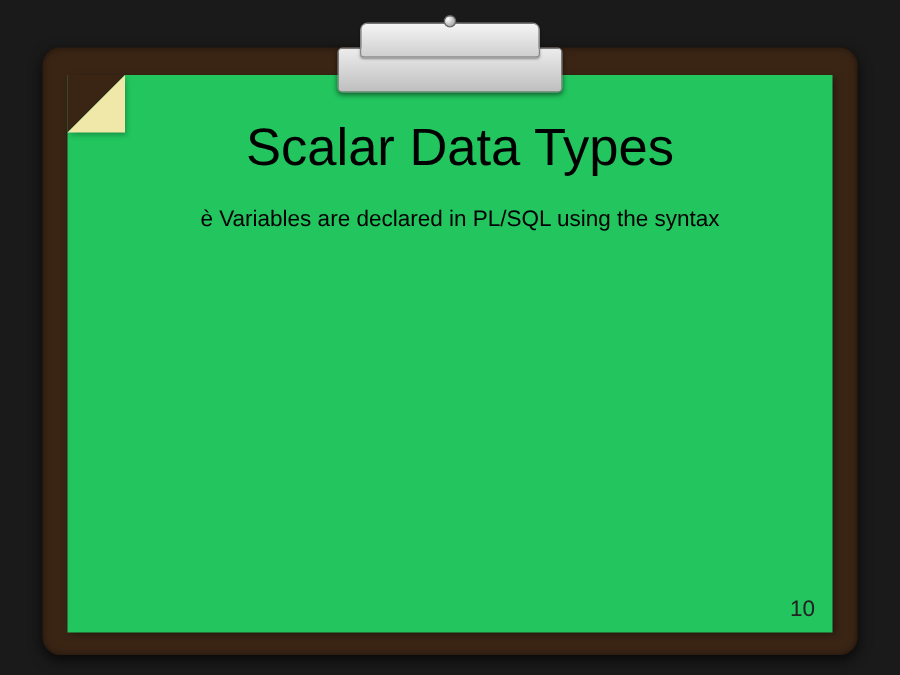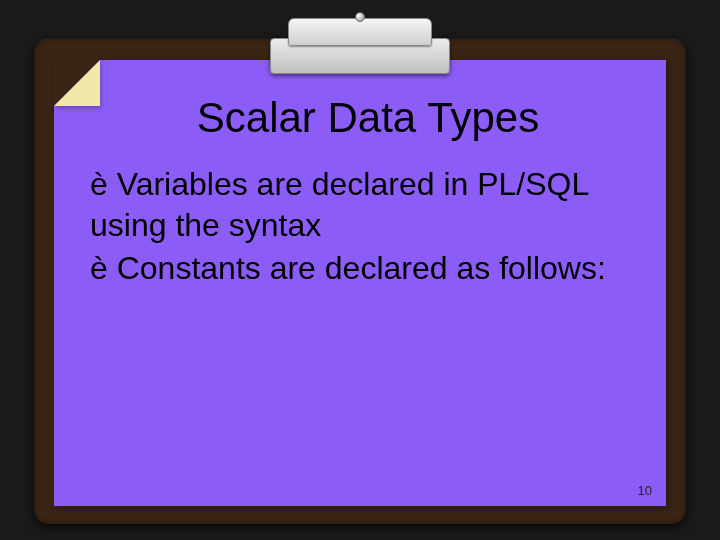--- a/index.html
+++ b/index.html
@@ -26,21 +26,21 @@
     background: #3a2515;
     border-radius: 14px;
     box-shadow: 0 4px 10px rgba(0,0,0,0.7), inset 0 0 6px rgba(0,0,0,0.5);
   }
   .paper {
     position: absolute;
     top: 50px;
     left: 34px;
     right: 34px;
     bottom: 24px;
-    background: #8b5cf6;
+    background: #22c55e;
     box-shadow: 2px 2px 6px rgba(0,0,0,0.4);
     padding: 28px 20px 20px 36px;
   }
   .page-curl {
     position: absolute;
     top: 0;
     left: 0;
     width: 0;
     height: 0;
     border-top: 46px solid #3a2515;
@@ -102,42 +102,43 @@
   }
   .title {
     text-align: center;
     font-size: 42px;
     font-weight: normal;
     color: #000;
     margin-bottom: 22px;
     margin-top: 6px;
   }
   .content {
-    font-size: 32px;
+    font-size: 18px;
     line-height: 1.28;
     color: #000;
+    text-align: center;
   }
   .bullet-row {
     margin-bottom: 2px;
   }
   .bullet {
     display: inline;
   }
   .code-line {
     padding-left: 0;
   }
   .code-indent {
     padding-left: 32px;
   }
   .page-num {
     position: absolute;
     bottom: 8px;
     right: 14px;
     font-family: Arial, sans-serif;
-    font-size: 13px;
+    font-size: 18px;
     color: #222;
   }
 </style>
 </head>
 <body>
 
 <div class="clipboard-wrap">
   <div class="board"></div>
 
   <div class="paper">
@@ -145,24 +146,20 @@
 
     <h1 class="title">Scalar Data Types</h1>
 
     <div class="content">
 
       <div class="bullet-row">
         <span class="bullet">è</span>
         <span>Variables are declared in PL/SQL using the syntax</span>
       </div>
 
-      <div class="bullet-row">
-        <span class="bullet">è</span>
-        <span> Constants are declared as follows:</span>
-      </div>
 
     </div>
 
     <div class="page-num">10</div>
   </div>
 
   <div class="clip">
     <div class="clip-back"></div>
     <div class="clip-top"></div>
     <div class="clip-pin"></div>

